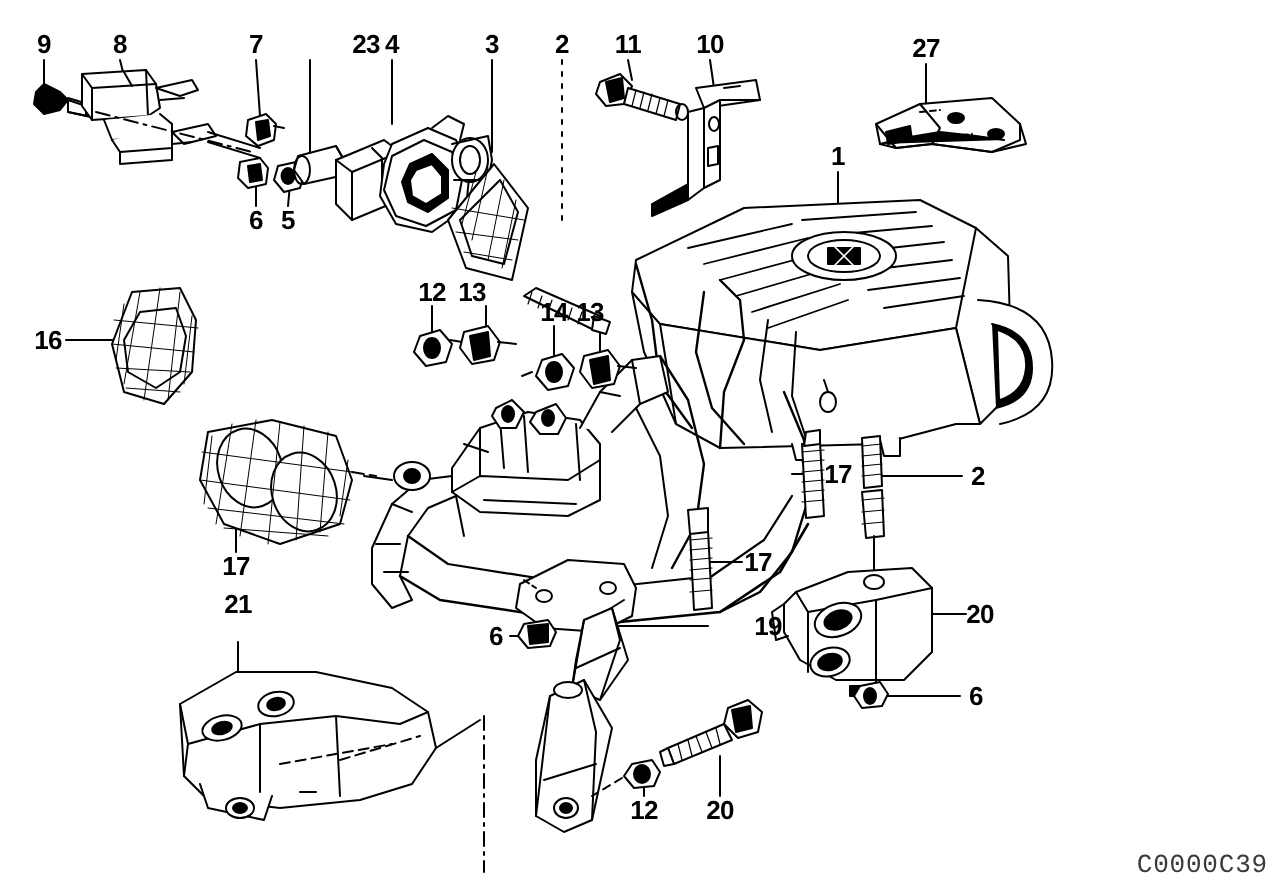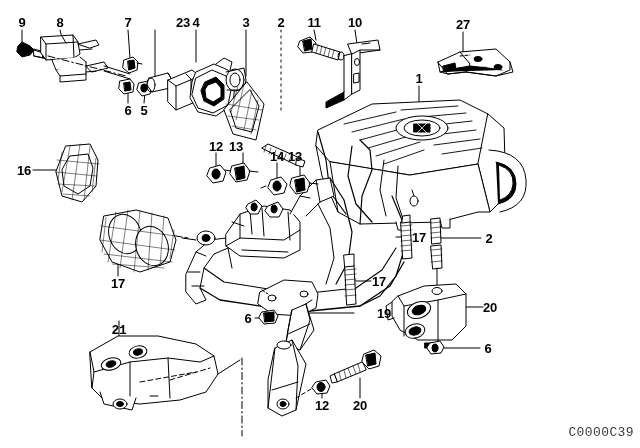--- a/index.html
+++ b/index.html
@@ -480,21 +480,21 @@
       <div class="lbl" style="left: 24px; top: 170px;">16</div>
       <div class="lbl" style="left: 216px; top: 146px;">12</div>
       <div class="lbl" style="left: 236px; top: 146px;">13</div>
       <div class="lbl" style="left: 277px; top: 156px;">14</div>
       <div class="lbl" style="left: 295px; top: 156px;">13</div>
       <div class="lbl" style="left: 419px; top: 237px;">17</div>
       <div class="lbl" style="left: 489px; top: 238px;">2</div>
       <div class="lbl" style="left: 118px; top: 283px;">17</div>
       <div class="lbl" style="left: 379px; top: 281px;">17</div>
       <div class="lbl" style="left: 490px; top: 307px;">20</div>
-      <div class="lbl" style="left: 119px; top: 330px; font-family: Liberation Mono, monospace;">21</div>
+      <div class="lbl" style="left: 119px; top: 302px;">21</div>
       <div class="lbl" style="left: 248px; top: 318px;">6</div>
       <div class="lbl" style="left: 384px; top: 313px;">19</div>
       <div class="lbl" style="left: 488px; top: 348px;">6</div>
       <div class="lbl" style="left: 322px; top: 405px;">12</div>
       <div class="lbl" style="left: 360px; top: 405px; text-align: center;">20</div>
     </div>
 
   <div id="wm">C0000C39</div>
 </div>
 

